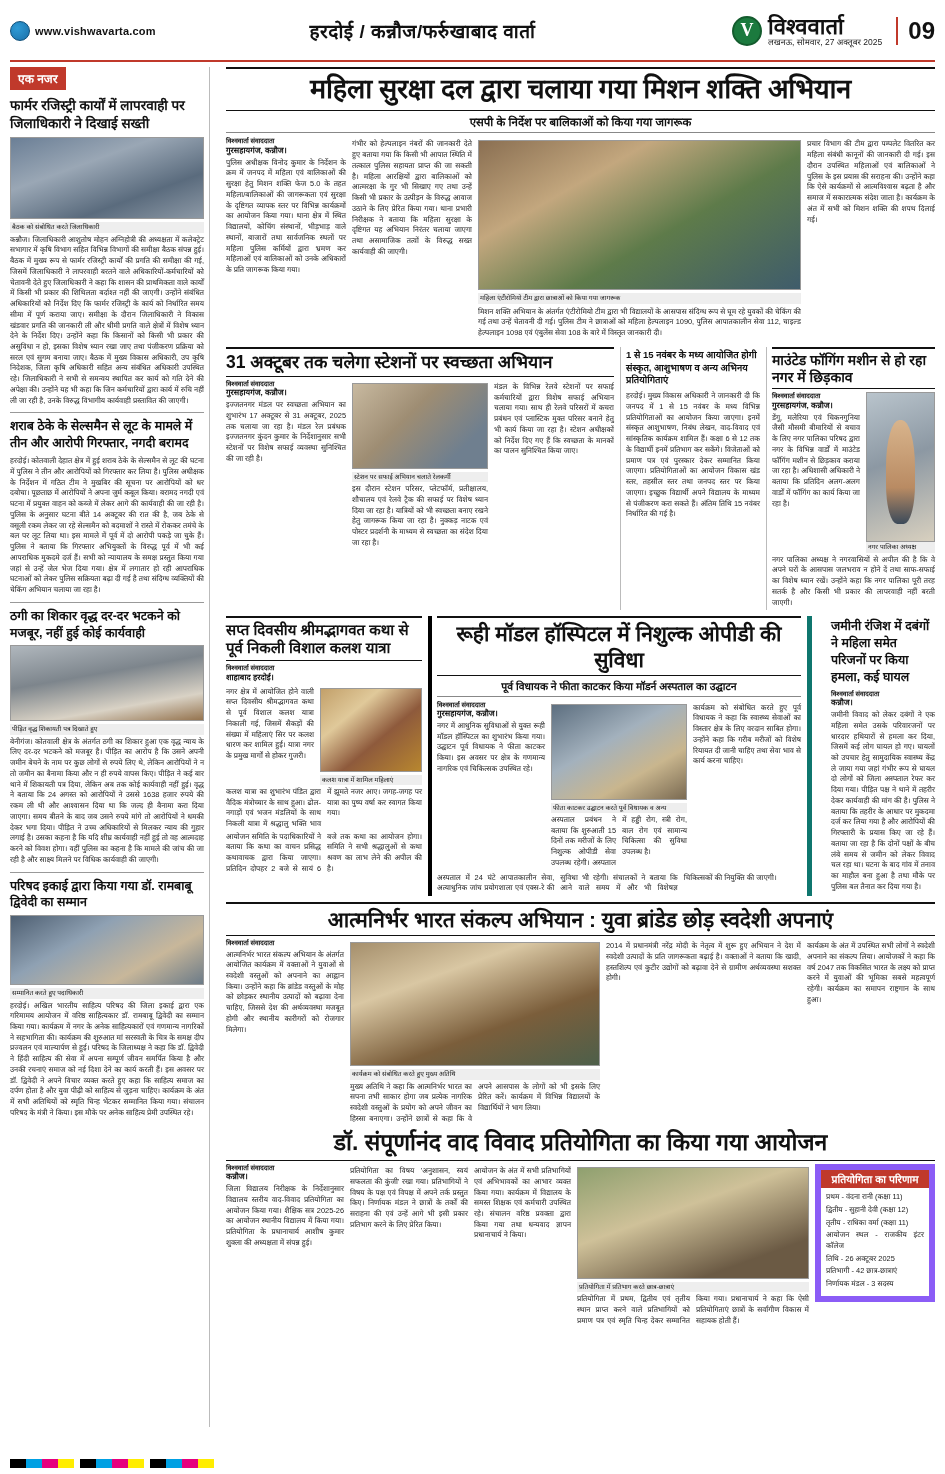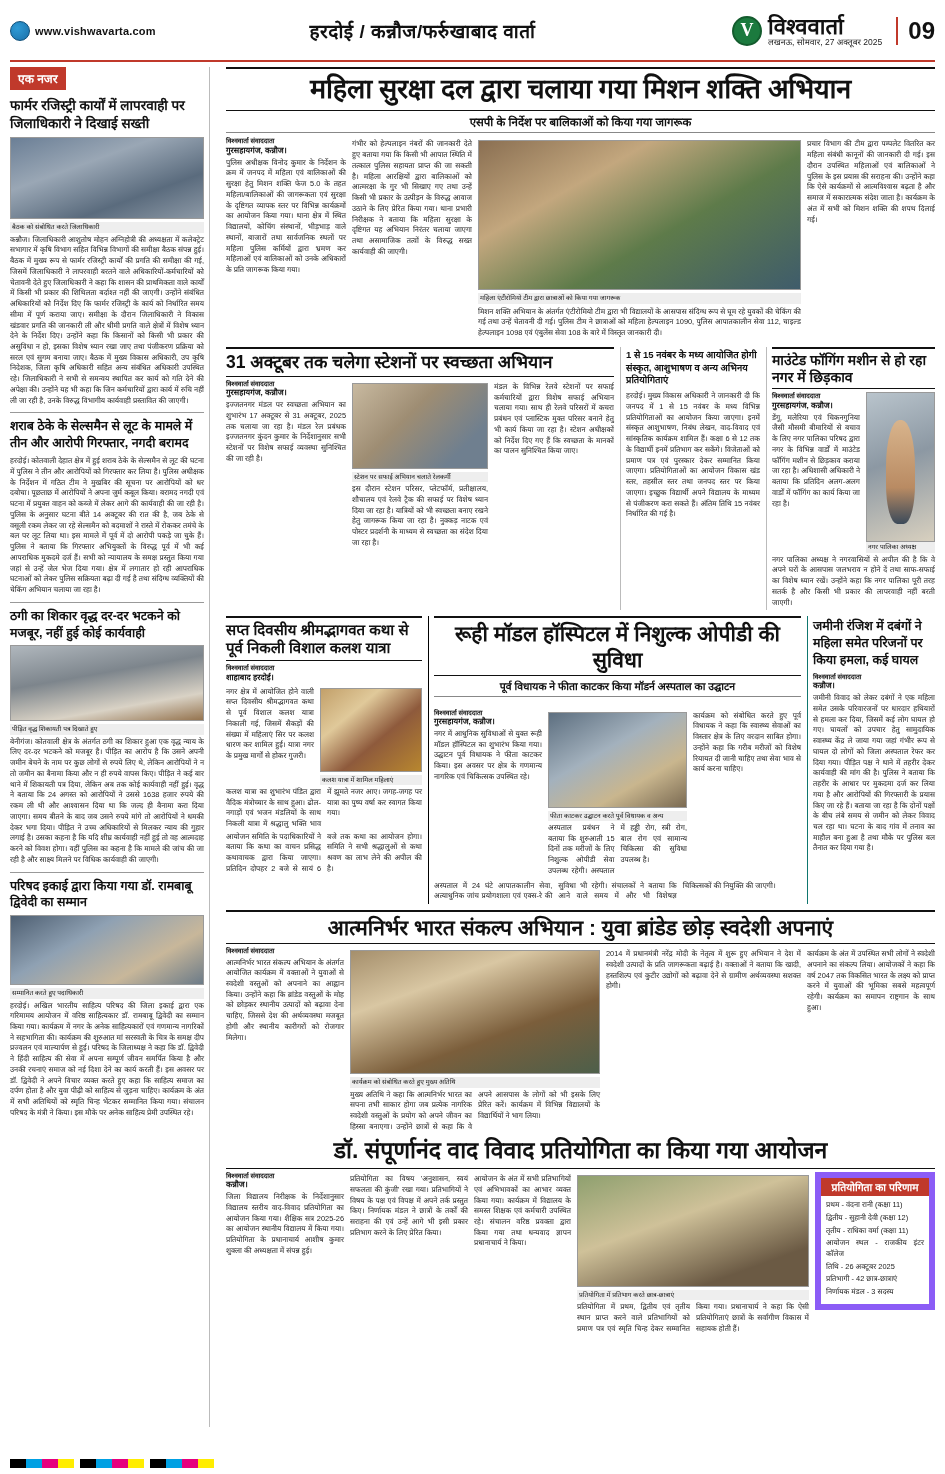--- a/index.html
+++ b/index.html
@@ -109,21 +109,21 @@
   .sec-title {
     font-size: 17.5px; font-weight: bold; color: #111;
     line-height: 1.2; padding: 3px 0;
     border-top: 2px solid #111; border-bottom: 1px solid #111;
   }
   .sec-title.cen { text-align: center; }
   .sec-title.big { font-size: 21px; }
   .sec-title.bigger { font-size: 23px; text-align: center; }
   .sec-sub {
     font-size: 10.5px; font-weight: bold; text-align: center; color: #111;
-    padding: 3px 0; border-bottom: 1px solid #888; margin-bottom: 12px;
+    padding: 3px 0; border-bottom: 1px solid #888; margin-bottom: 4px;
   }
 
   .flexrow { display: flex; gap: 6px; }
   .ph1 { background: linear-gradient(160deg,#6b7f96 0%,#9aa7b5 35%,#5a6b7d 70%,#8d99a6 100%); }
   .ph2 { background: linear-gradient(150deg,#8a6f52 0%,#c3a77e 30%,#5e7b4a 60%,#3f5c6b 100%); }
   .ph3 { background: linear-gradient(170deg,#b0b7bd 0%,#7d858c 40%,#d9d2c5 75%,#95744f 100%); }
   .ph4 { background: linear-gradient(140deg,#c2a06a 0%,#e0c99a 30%,#8e5a3c 60%,#b8872f 100%); }
   .ph5 { background: linear-gradient(150deg,#4e5f72 0%,#8fa1b3 35%,#c8b79a 70%,#6c7b88 100%); }
   .ph6 { background: linear-gradient(160deg,#a58f6c 0%,#d9c7a3 30%,#7b5e3b 65%,#4d5f4a 100%); }
   .ph7 { background: linear-gradient(135deg,#c8b9a0 0%,#9e8d73 40%,#6f7f8f 80%); }
@@ -316,21 +316,21 @@
             </div>
             <div style="flex:1">
               <div class="photo ph4" style="height:84px"></div>
               <div class="cap-bar">कलश यात्रा में शामिल महिलाएं</div>
             </div>
           </div>
           <div class="body-text c2">कलश यात्रा का शुभारंभ पंडित द्वारा वैदिक मंत्रोच्चार के साथ हुआ। ढोल-नगाड़ों एवं भजन मंडलियों के साथ निकली यात्रा में श्रद्धालु भक्ति भाव में झूमते नजर आए। जगह-जगह पर यात्रा का पुष्प वर्षा कर स्वागत किया गया।</div>
           <div class="body-text c2">आयोजन समिति के पदाधिकारियों ने बताया कि कथा का वाचन प्रसिद्ध कथावाचक द्वारा किया जाएगा। प्रतिदिन दोपहर 2 बजे से सायं 6 बजे तक कथा का आयोजन होगा। समिति ने सभी श्रद्धालुओं से कथा श्रवण का लाभ लेने की अपील की है।</div>
         </div>
 
-        <div style="flex:1; border-left:1px solid #000000; padding-left:5px">
+        <div style="flex:1; border-left:4px solid #000000; padding-left:5px">
           <div class="sec-title cen big">रूही मॉडल हॉस्पिटल में निशुल्क ओपीडी की सुविधा</div>
           <div class="sec-sub">पूर्व विधायक ने फीता काटकर किया मॉडर्न अस्पताल का उद्घाटन</div>
           <div class="flexrow">
             <div style="width:108px">
               <div class="byline">
                 <span>विश्ववार्ता संवाददाता</span>
                 <span class="loc">गुरसहायगंज, कन्नौज।</span>
               </div>
               <div class="body-text">नगर में आधुनिक सुविधाओं से युक्त रूही मॉडल हॉस्पिटल का शुभारंभ किया गया। उद्घाटन पूर्व विधायक ने फीता काटकर किया। इस अवसर पर क्षेत्र के गणमान्य नागरिक एवं चिकित्सक उपस्थित रहे।</div>
             </div>
@@ -339,21 +339,21 @@
               <div class="cap-bar">फीता काटकर उद्घाटन करते पूर्व विधायक व अन्य</div>
               <div class="body-text c2">अस्पताल प्रबंधन ने बताया कि शुरुआती 15 दिनों तक मरीजों के लिए निशुल्क ओपीडी सेवा उपलब्ध रहेगी। अस्पताल में हड्डी रोग, स्त्री रोग, बाल रोग एवं सामान्य चिकित्सा की सुविधा उपलब्ध है।</div>
             </div>
             <div style="width:108px">
               <div class="body-text">कार्यक्रम को संबोधित करते हुए पूर्व विधायक ने कहा कि स्वास्थ्य सेवाओं का विस्तार क्षेत्र के लिए वरदान साबित होगा। उन्होंने कहा कि गरीब मरीजों को विशेष रियायत दी जानी चाहिए तथा सेवा भाव से कार्य करना चाहिए।</div>
             </div>
           </div>
           <div class="body-text c3">अस्पताल में 24 घंटे आपातकालीन सेवा, अत्याधुनिक जांच प्रयोगशाला एवं एक्स-रे की सुविधा भी रहेगी। संचालकों ने बताया कि आने वाले समय में और भी विशेषज्ञ चिकित्सकों की नियुक्ति की जाएगी।</div>
         </div>
 
-        <div style="width:128px; border-left:1px solid #0f766e; padding-left:5px">
+        <div style="width:128px; border-left:5px solid #0f766e; padding-left:19px">
           <div class="side-head small">जमीनी रंजिश में दबंगों ने महिला समेत परिजनों पर किया हमला, कई घायल</div>
           <div class="byline">
             <span>विश्ववार्ता संवाददाता</span>
             <span class="loc">कन्नौज।</span>
           </div>
           <div class="body-text">जमीनी विवाद को लेकर दबंगों ने एक महिला समेत उसके परिवारजनों पर धारदार हथियारों से हमला कर दिया, जिसमें कई लोग घायल हो गए। घायलों को उपचार हेतु सामुदायिक स्वास्थ्य केंद्र ले जाया गया जहां गंभीर रूप से घायल दो लोगों को जिला अस्पताल रेफर कर दिया गया। पीड़ित पक्ष ने थाने में तहरीर देकर कार्यवाही की मांग की है। पुलिस ने बताया कि तहरीर के आधार पर मुकदमा दर्ज कर लिया गया है और आरोपियों की गिरफ्तारी के प्रयास किए जा रहे हैं। बताया जा रहा है कि दोनों पक्षों के बीच लंबे समय से जमीन को लेकर विवाद चल रहा था। घटना के बाद गांव में तनाव का माहौल बना हुआ है तथा मौके पर पुलिस बल तैनात कर दिया गया है।</div>
         </div>
       </div>
 
       <div style="margin-top:6px">

